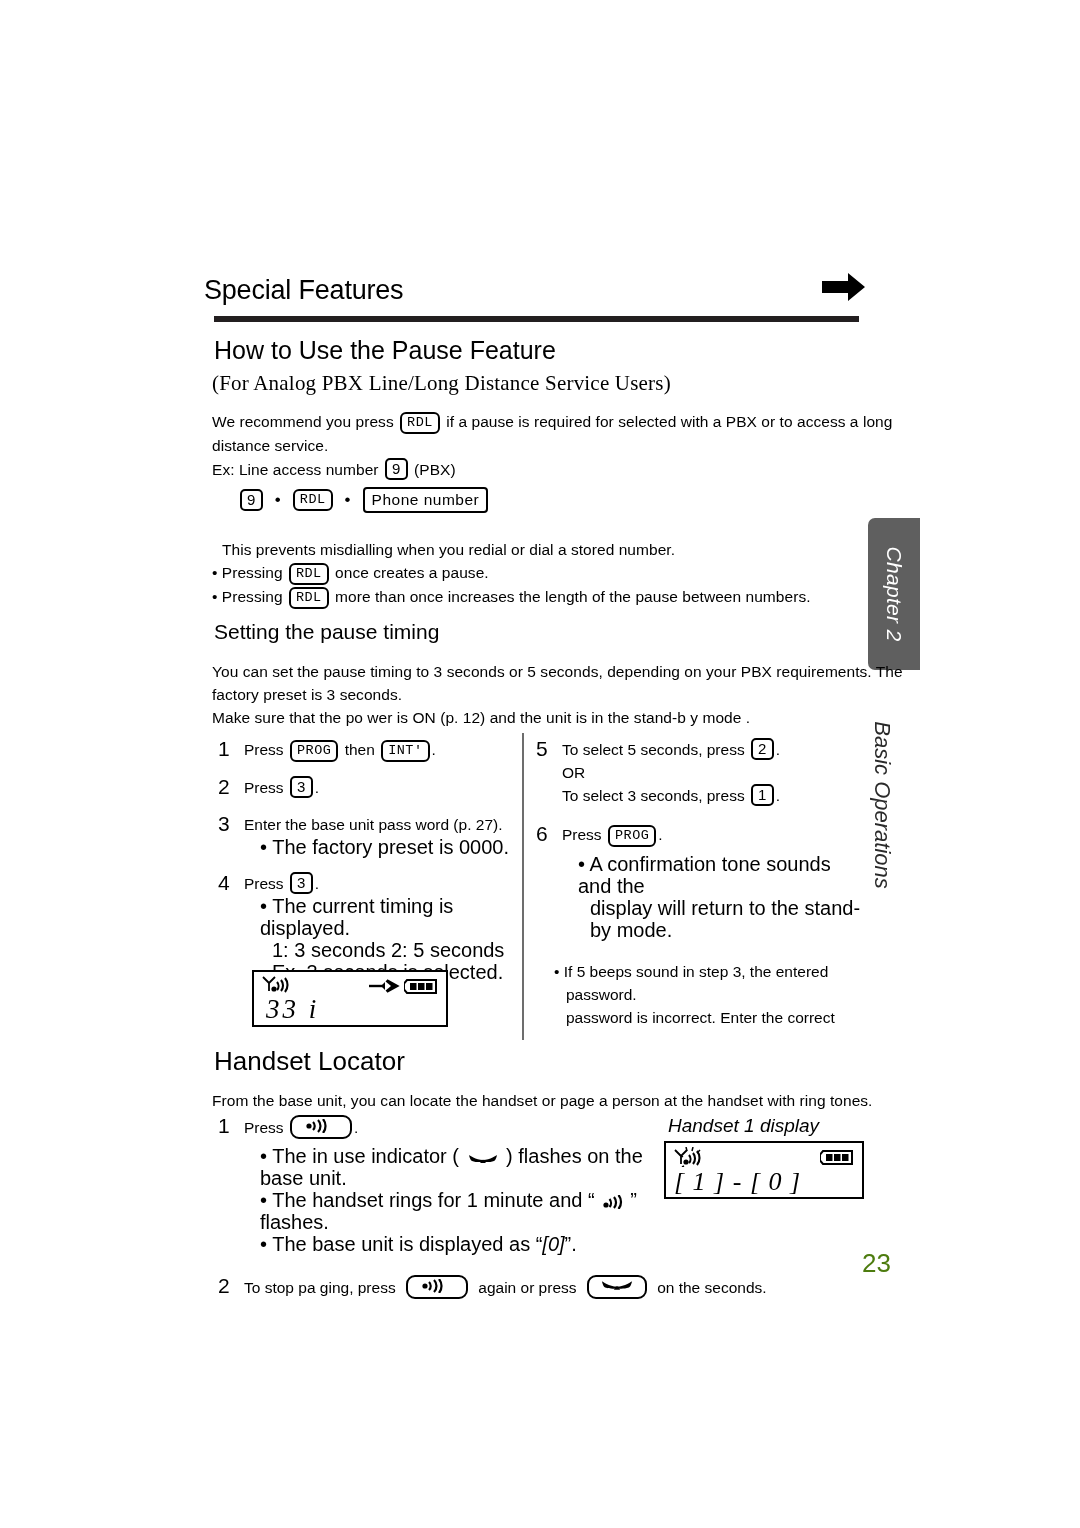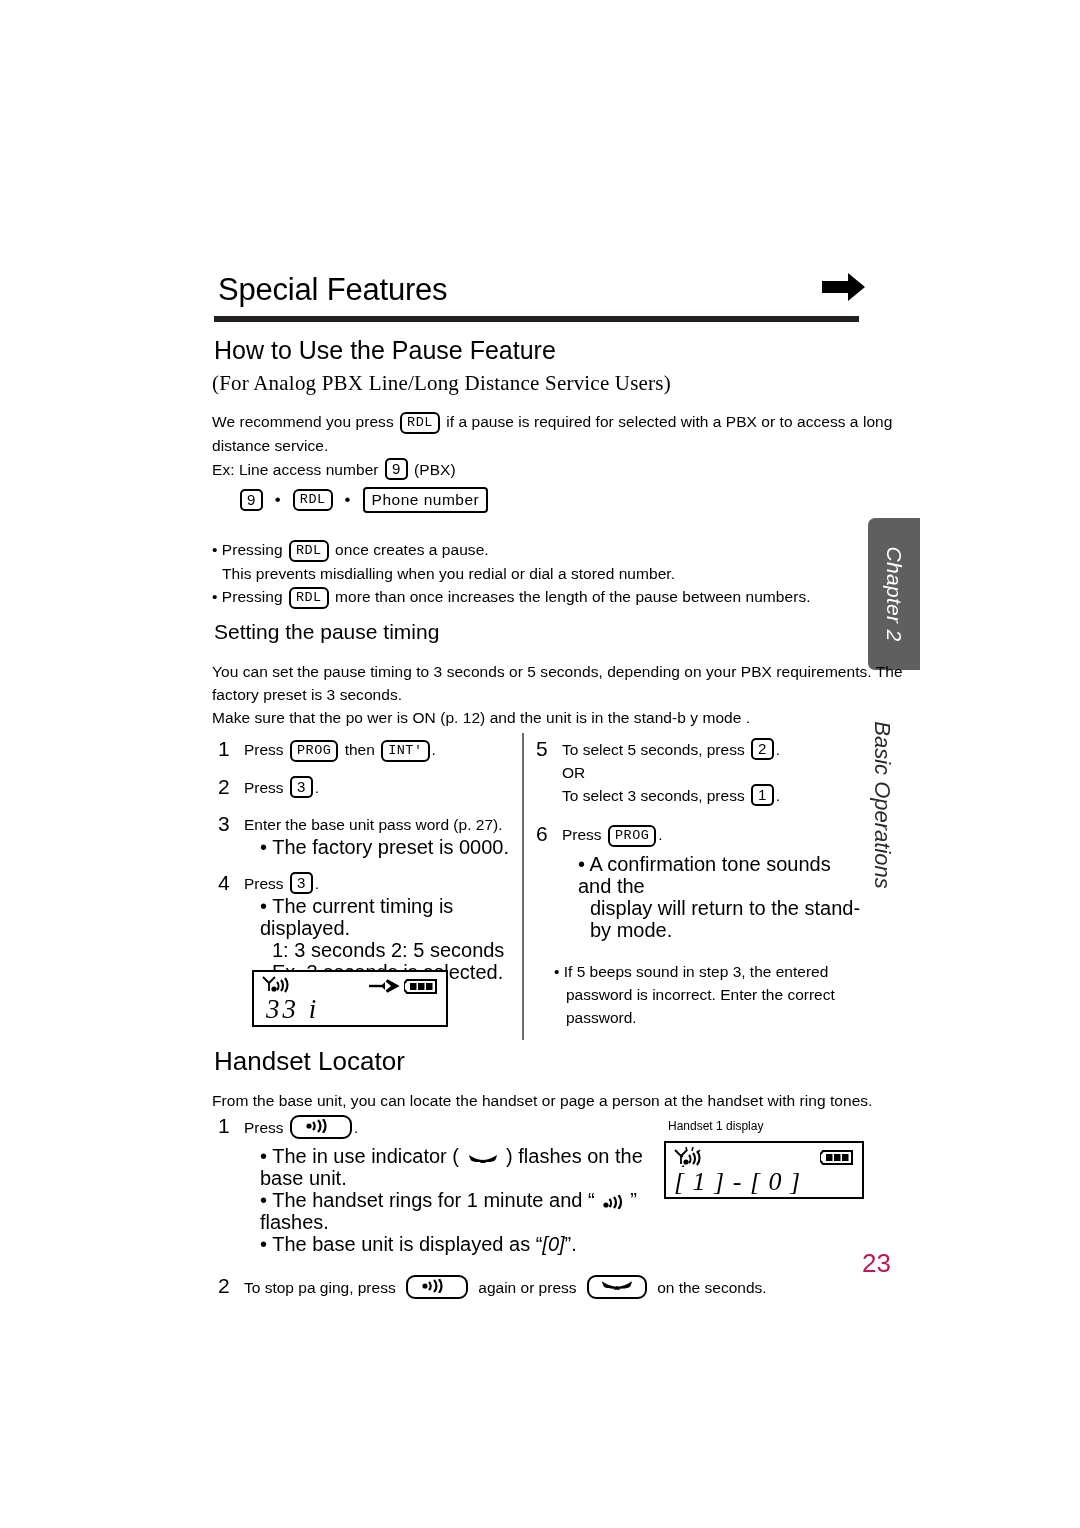--- a/index.html
+++ b/index.html
@@ -60,23 +60,23 @@
     white-space: nowrap;
     color: #2a2a2a;
     font-style: italic;
     font-size: 22px;
     font-family: "Liberation Sans", sans-serif;
   }
 
   
   .h1-title {
     position: absolute;
-    left: 218px;
+    left: 204px;
     top: 268px;
-    font-size: 31px;
+    font-size: 27px;
     font-weight: normal;
     letter-spacing: -0.2px;
     line-height: 44px;
   }
   .h1-arrow {
     position: absolute;
     left: 822px;
     top: 272px;
     width: 44px;
     height: 30px;
@@ -253,33 +253,34 @@
     letter-spacing: 1px;
     font-family: "Liberation Serif", serif;
   }
 
   .ant-icon { position: absolute; left: 0; top: 1px; }
   .arrow-icon { position: absolute; left: 106px; top: 3px; }
   .batt-icon { position: absolute; right: 0; top: 4px; }
 
   .caption {
     position: absolute;
-    font-size: 12px;
+    font-size: 19px;
     line-height: 22px;
+    font-style: italic;
   }
   .cap-handset { left: 668px; top: 1115px; }
 
   
   .page-number {
     position: absolute;
     left: 862px;
     top: 1248px;
     font-size: 26px;
     line-height: 30px;
-    color: #be185d;
+    color: #4d7c0f;
   }
 
   .inline-ico { display: inline-block; vertical-align: -3px; margin: 0 3px; }
   .ital { font-style: italic; }
 </style>
 </head>
 <body>
 
 <div class="page">
 
@@ -320,26 +321,26 @@
 
   <div class="seq">
     <span class="key num">9</span>
     <span class="dot">•</span>
     <span class="key">RDL</span>
     <span class="dot">•</span>
     <span class="key plain">Phone number</span>
   </div>
 
   <div class="body bullets-1">
+    <span class="line" style="padding-left:10px">This prevents misdialling when you redial or dial a stored number.</span>
     <span class="line">
       <span>• <span>Pressing</span></span>
       <span class="key">RDL</span>
       <span>once creates a pause.</span>
     </span>
-    <span class="line" style="padding-left:10px">This prevents misdialling when you redial or dial a stored number.</span>
     <span class="line">
       <span>• <span>Pressing</span></span>
       <span class="key">RDL</span>
       <span>more than once increases the length of the pause between numbers.</span>
     </span>
   </div>
 
   <div class="h3-title">Setting the pause timing</div>
 
   <div class="body para-timing">
@@ -409,22 +410,22 @@
         <span>Press</span>
         <span class="key">PROG</span><span>.</span>
       </span>
       <span class="sub" style="margin-top:6px">• A confirmation tone sounds and the</span>
       <span class="sub ind">display will return to the stand-by mode.</span>
     </div>
   </div>
 
   <div class="steps note-right">
     <span class="bullet-line">• If 5 beeps sound in step 3, the entered</span>
+    <span class="bullet-line" style="padding-left:12px">password.</span>
     <span class="bullet-line" style="padding-left:12px">password is incorrect. Enter the correct</span>
-    <span class="bullet-line" style="padding-left:12px">password.</span>
   </div>
 
   <div class="lcd lcd-left">
     <div class="lcd-top-row">
       <span class="ant-icon">
         <svg width="34" height="18" viewBox="0 0 34 18">
           <path d="M1 1 L7 7 M13 1 L7 7 M7 7 V15" stroke="#000" stroke-width="1.8" fill="none"></path>
           <circle cx="12" cy="13" r="2.6" fill="#000"></circle>
           <path d="M15 14 A6 6 0 0 0 15 6" stroke="#000" stroke-width="2.1" fill="none"></path>
           <path d="M19 15 A8.5 8.5 0 0 0 19 4" stroke="#000" stroke-width="2.1" fill="none"></path>

